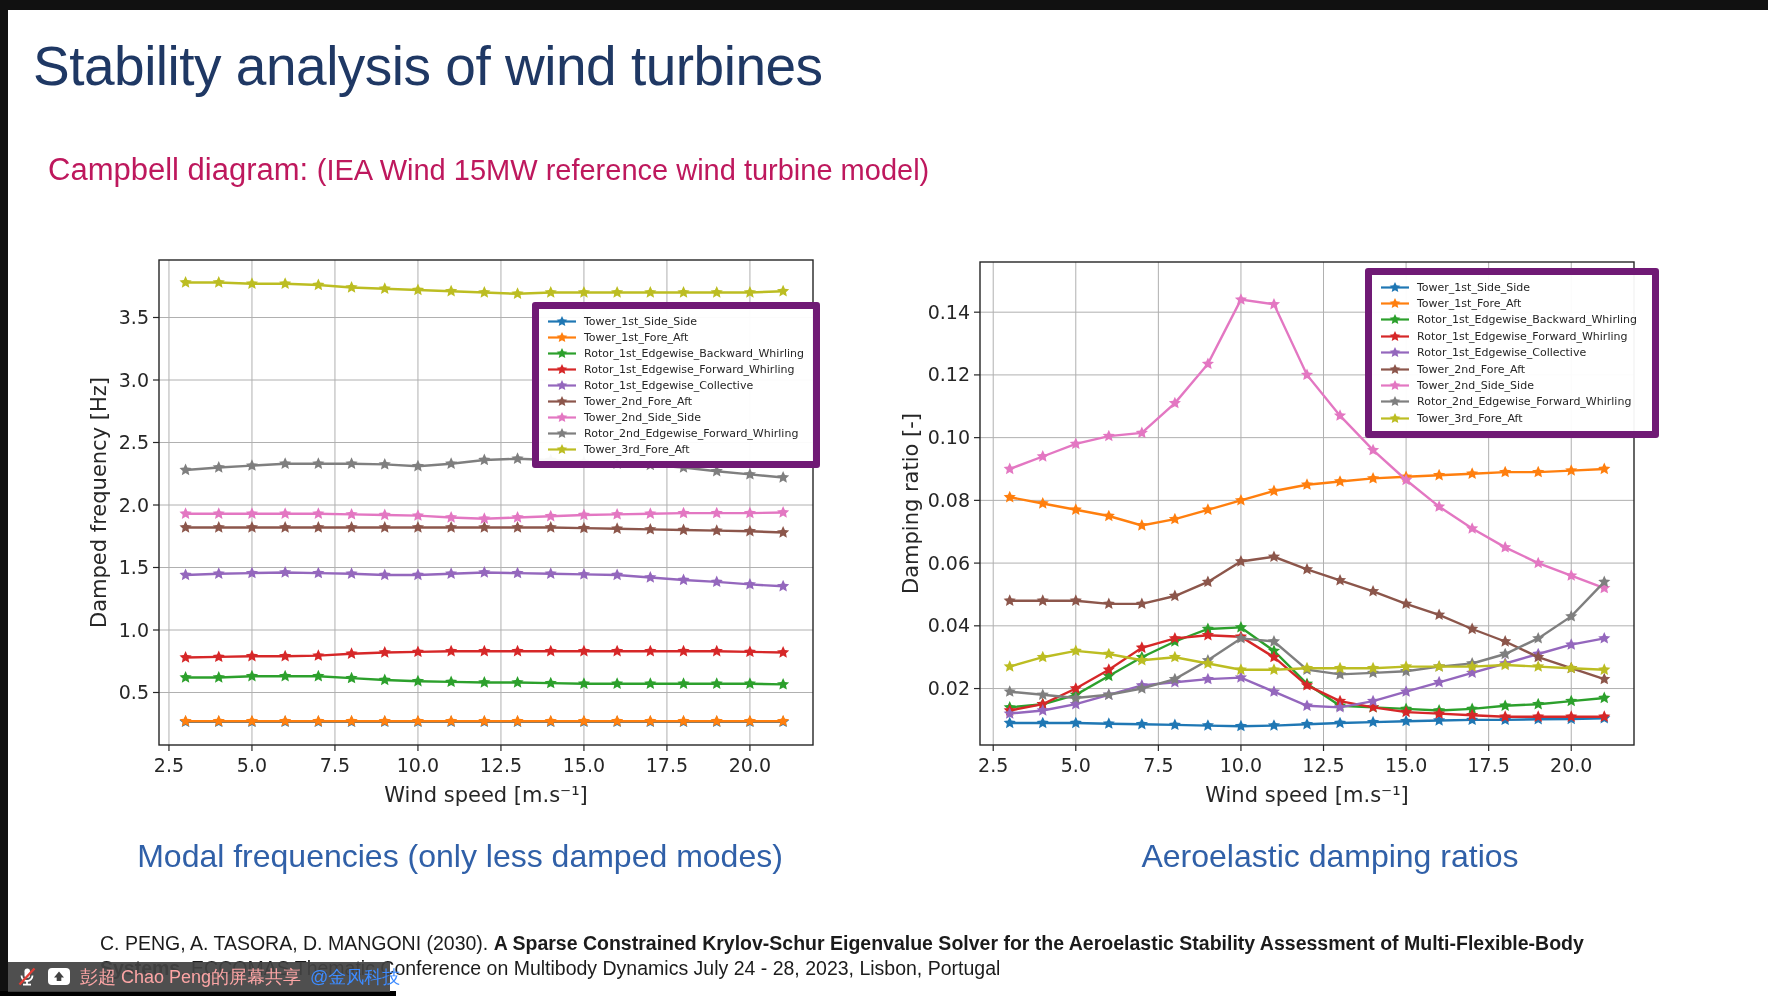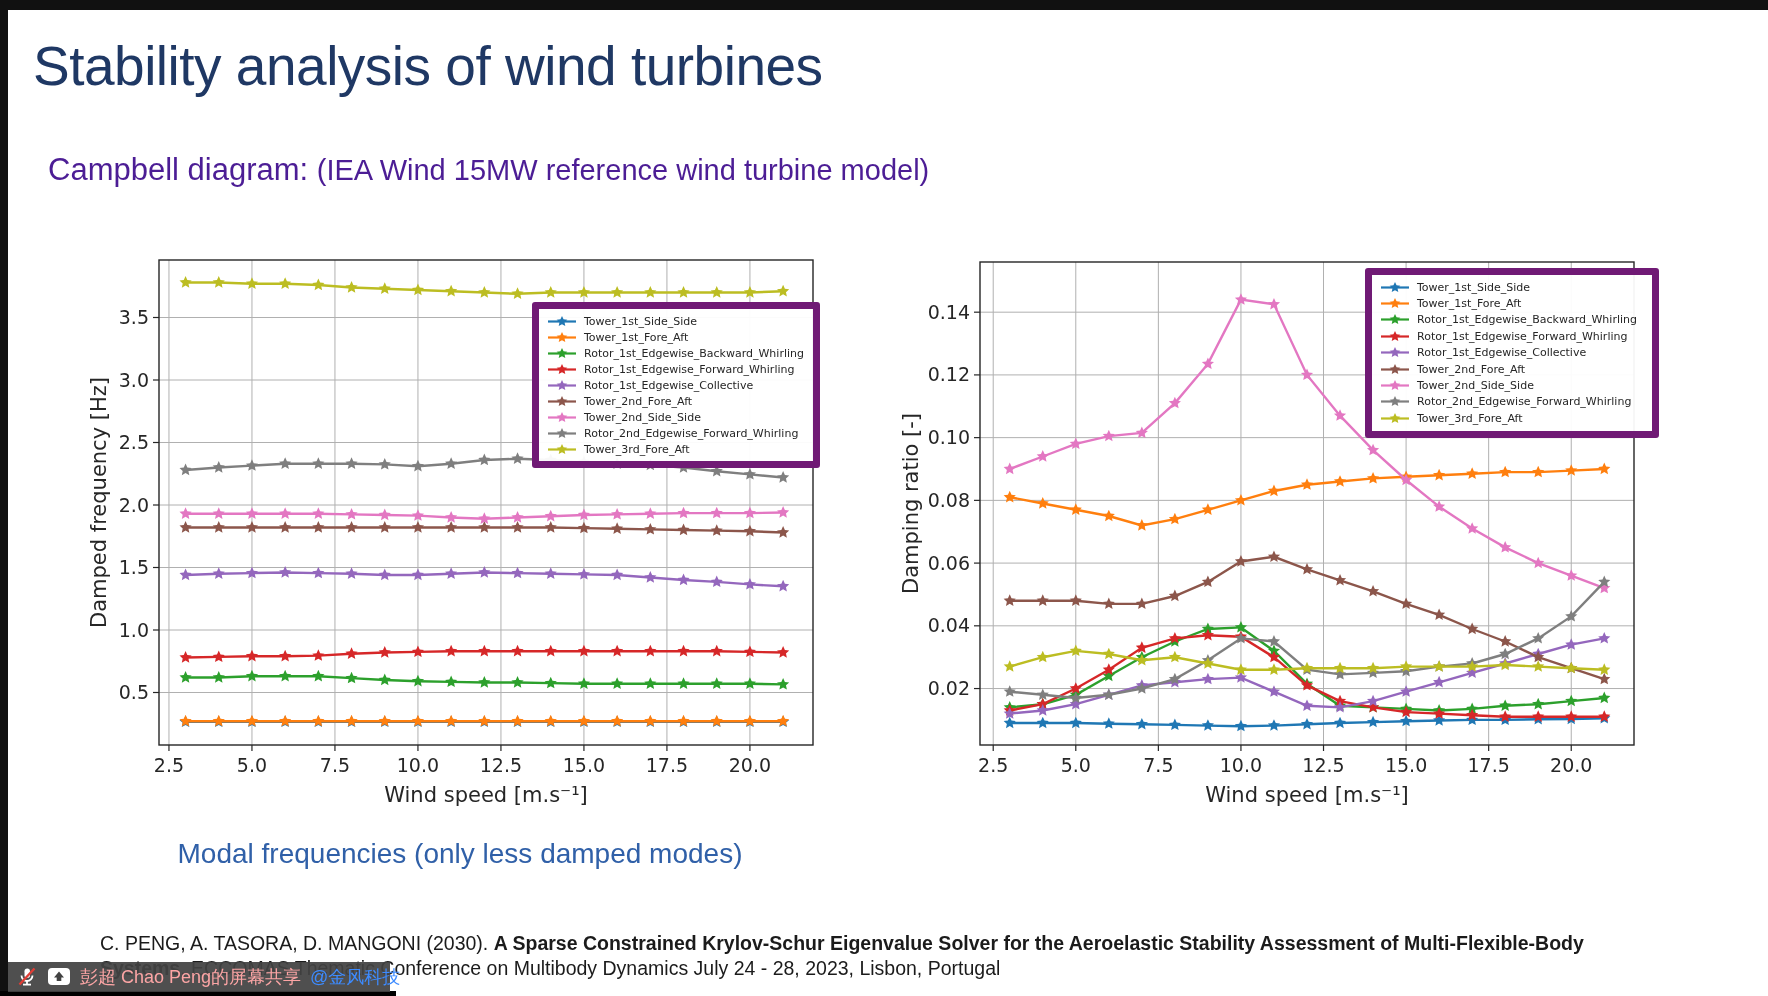--- a/index.html
+++ b/index.html
@@ -2,31 +2,31 @@
 <html><head>
 <meta charset="utf-8">
 <style>
   html,body{margin:0;padding:0;background:#202020;}
   .stage{position:relative;width:1768px;height:996px;background:#ffffff;overflow:hidden;
          font-family:"Liberation Sans",sans-serif;}
   .border-top{position:absolute;left:0;top:0;width:1768px;height:10px;background:#111;}
   .border-left{position:absolute;left:0;top:0;width:8px;height:996px;background:#111;}
   .title{position:absolute;left:33px;top:34px;font-size:55px;font-weight:500;color:#1f3864;
          letter-spacing:-0.5px;}
-  .subtitle{position:absolute;left:48px;top:152px;color:#4c1d95;white-space:nowrap;}
+  .subtitle{position:absolute;left:48px;top:152px;color:#be185d;white-space:nowrap;}
   .subtitle .big{font-size:31px;font-weight:500;}
   .subtitle .paren{font-size:29px;font-weight:400;}
   .chart{position:absolute;}
   #chart-left{left:90px;top:228px;width:730px;height:590px;}
   #chart-right{left:900px;top:228px;width:760px;height:590px;}
   .legend{position:absolute;background:rgba(255,255,255,0.95);border:7px solid #701a75;
           border-radius:3px;padding:4px 8px;font-family:"DejaVu Sans",sans-serif;
           font-size:11px;color:#262626;}
   .legend .lg-item{display:flex;align-items:center;gap:7px;white-space:nowrap;}
-  .caption{position:absolute;color:#3060a8;font-size:28px;text-align:center;}
+  .caption{position:absolute;color:#3060a8;font-size:32px;text-align:center;}
   #caption-left{left:90px;top:838px;width:740px;}
   #caption-right{left:920px;top:838px;width:820px;}
   .citation{position:absolute;left:100px;top:931px;width:1515px;font-size:19.5px;
             line-height:25px;color:#1b1b1b;}
   .citation b{font-weight:700;}
   .share-bar{position:absolute;left:8px;top:962px;width:382px;height:30px;
              background:rgba(66,66,66,0.93);display:flex;align-items:center;
              gap:9px;padding:0 8px;box-sizing:border-box;z-index:10;}
   .share-under{position:absolute;left:0;top:991px;width:396px;height:5px;background:#000;z-index:9;}
   .share-text{color:#fca5a5;font-size:18px;white-space:nowrap;}
@@ -305,20 +305,21 @@
         <div class="lg-item" style="height: 16.4px;">
           <svg width="30" height="13">
             <line x1="1" y1="6.5" x2="29" y2="6.5" stroke="#bcbd22" stroke-width="2.2"></line>
             <path d="M15.00,0.90L16.55,4.37L20.33,4.77L17.50,7.31L18.29,11.03L15.00,9.13L11.71,11.03L12.50,7.31L9.67,4.77L13.45,4.37Z" fill="#bcbd22"></path>
           </svg>
           <span>Tower_3rd_Fore_Aft</span>
         </div>
       </div></div>
 
   <div id="caption-left" class="caption">Modal frequencies (only less damped modes)</div>
+  <div id="caption-right" class="caption">Aeroelastic damping ratios</div>
 
   <div class="citation">
     <span>C. PENG, A. TASORA, D. MANGONI (2030). </span><b>A Sparse Constrained Krylov-Schur Eigenvalue Solver for the Aeroelastic Stability Assessment of Multi-Flexible-Body Systems</b><span>, ECCOMAS Thematic Conference on Multibody Dynamics July 24 - 28, 2023, Lisbon, Portugal</span>
   </div>
 
   <div class="share-under"></div>
   <div class="share-bar">
     <span style="display:flex;">
       <svg width="22" height="22" viewBox="0 0 22 22">
         <rect x="8.5" y="2.5" width="5.5" height="9.5" rx="2.7" fill="#fff"></rect>

